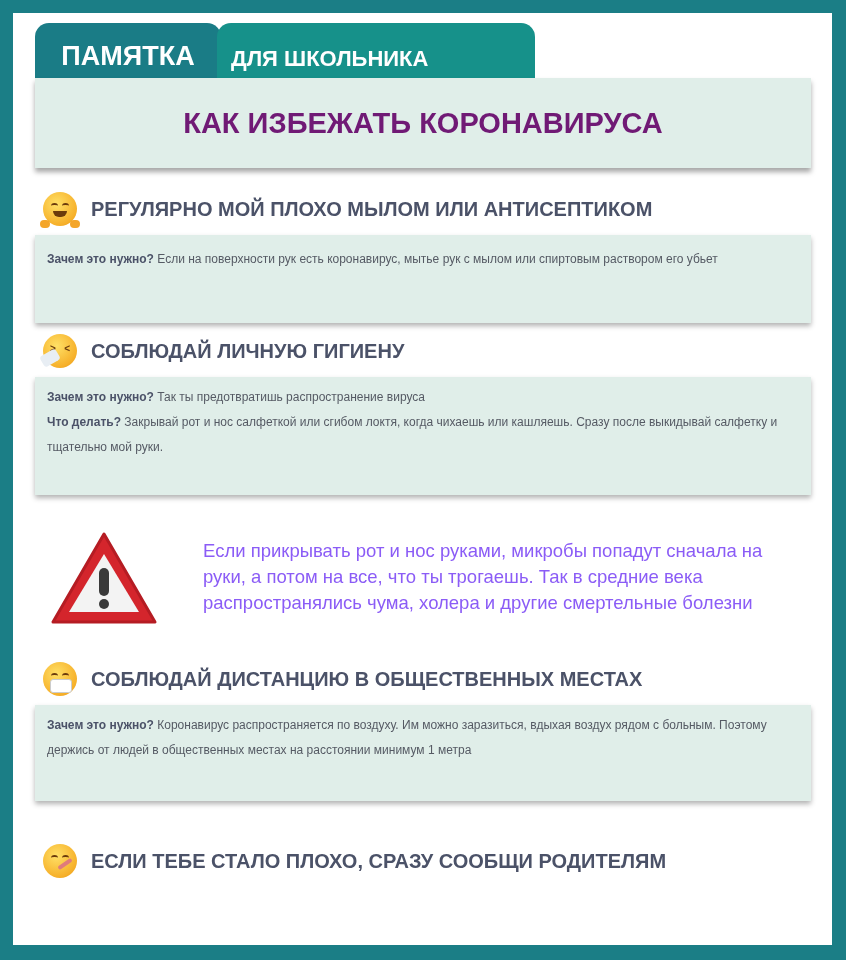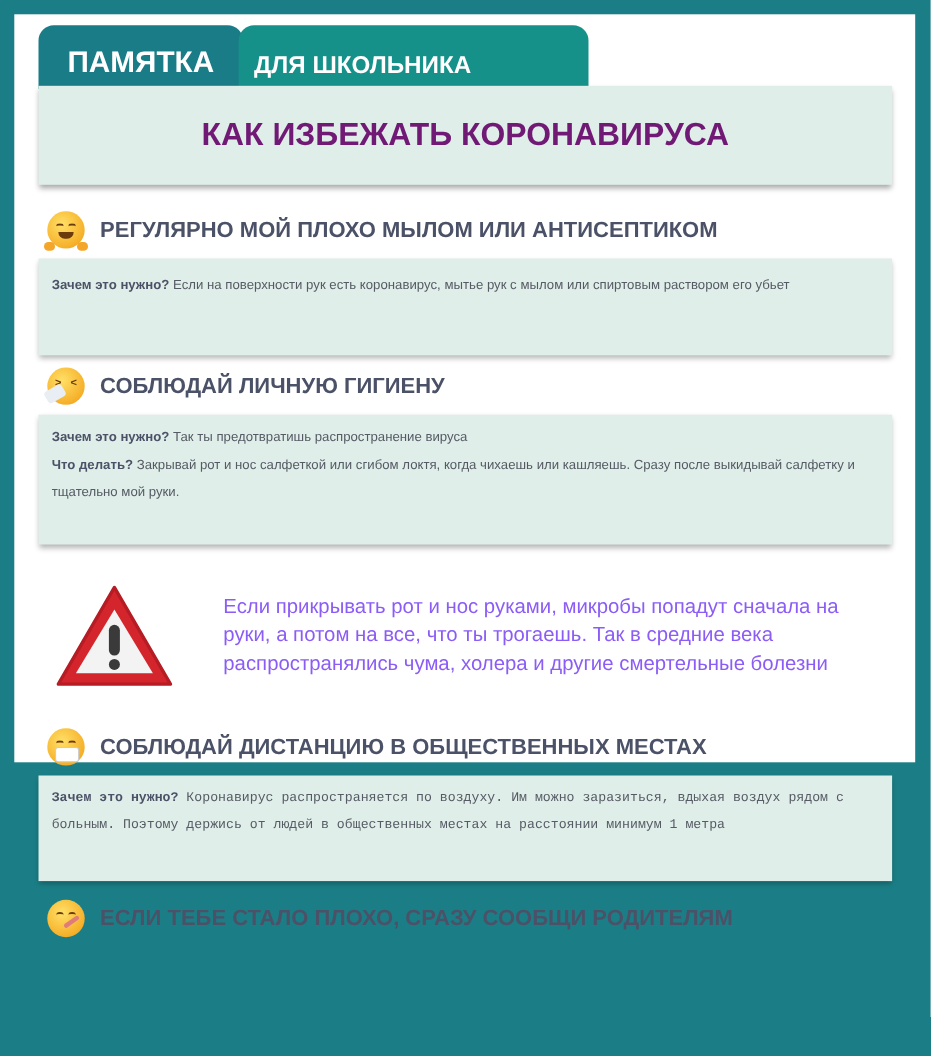--- a/index.html
+++ b/index.html
@@ -3,21 +3,21 @@
 <meta charset="utf-8">
 <style>
   html, body { margin: 0; padding: 0; }
   body {
     width: 846px; height: 960px; overflow: hidden;
     background: #1b7e86;
     font-family: "Liberation Sans", "DejaVu Sans", sans-serif;
     position: relative;
   }
   .sheet {
-    position: absolute; left: 13px; top: 13px; width: 819px; height: 680px;
+    position: absolute; left: 13px; top: 13px; width: 819px; height: 932px;
     background: #ffffff;
   }
   .tab {
     position: absolute; top: 10px; height: 58px;
     border-radius: 14px 14px 0 0;
     color: #ffffff; font-weight: bold;
     display: flex; align-items: center; justify-content: center;
   }
   .tab1 { left: 22px; width: 186px; background: #1a7c86; font-size: 27px; padding-top: 8px; box-sizing: border-box; }
   .tab2 { left: 204px; width: 318px; background: #16918a; font-size: 22px; padding-top: 14px; box-sizing: border-box; justify-content: flex-start; padding-left: 14px; }
@@ -116,25 +116,25 @@
   <div class="warn-text">Если прикрывать рот и нос руками, микробы попадут сначала на руки, а потом на все, что ты трогаешь. Так в средние века распространялись чума, холера и другие смертельные болезни</div>
 
   <div class="heading" style="top:646px;">
     <div class="emoji">
       <div class="eye l"></div>
         <div class="eye r"></div>
         <div class="mask"></div>
     </div>
     <span>СОБЛЮДАЙ ДИСТАНЦИЮ В ОБЩЕСТВЕННЫХ МЕСТАХ</span>
   </div>
-  <div class="box" style="top:692px; height:96px; padding-top:8px;font-family:Liberation Mono, monospace;">
+  <div class="box" style="top:692px; height:96px; padding-top:8px;">
     <b>Зачем это нужно?</b><span> Коронавирус распространяется по воздуху. Им можно заразиться, вдыхая воздух рядом с больным. Поэтому держись от людей в общественных местах на расстоянии минимум 1 метра</span>
   </div>
 
-  <div class="heading" style="top:802px;">
+  <div class="heading" style="top:828px;">
     <div class="emoji">
       <div class="eye l"></div>
         <div class="eye r"></div>
         <div class="thermo"></div>
     </div>
     <span>ЕСЛИ ТЕБЕ СТАЛО ПЛОХО, СРАЗУ СООБЩИ РОДИТЕЛЯМ</span>
   </div>
 
 </div>
 

